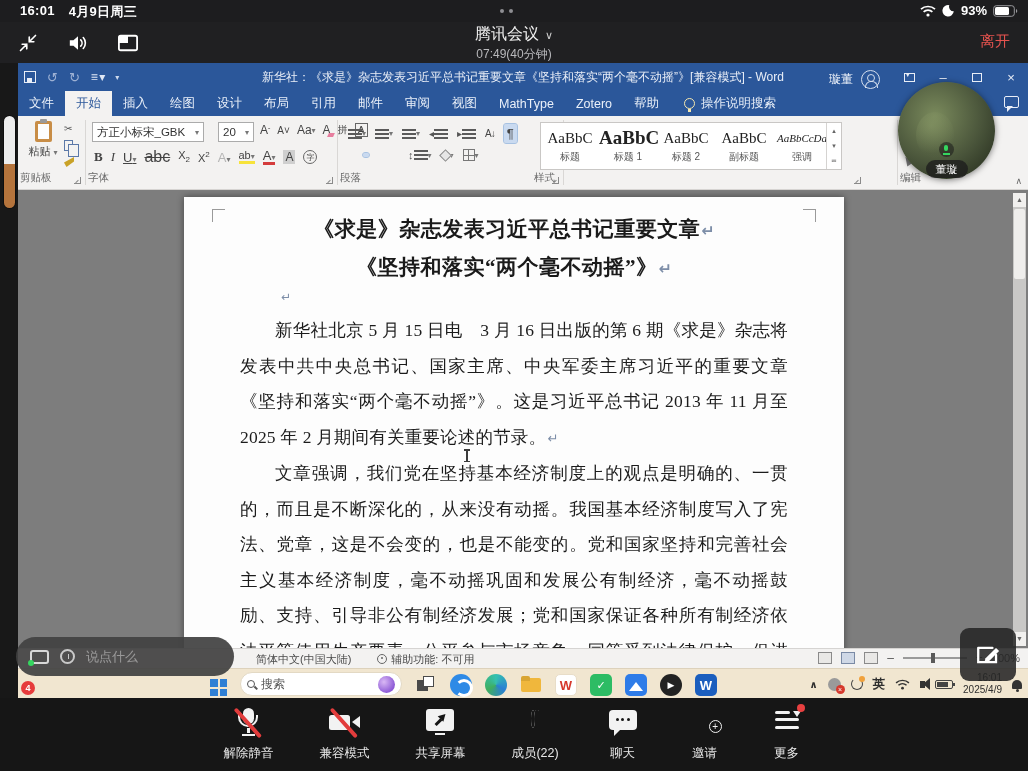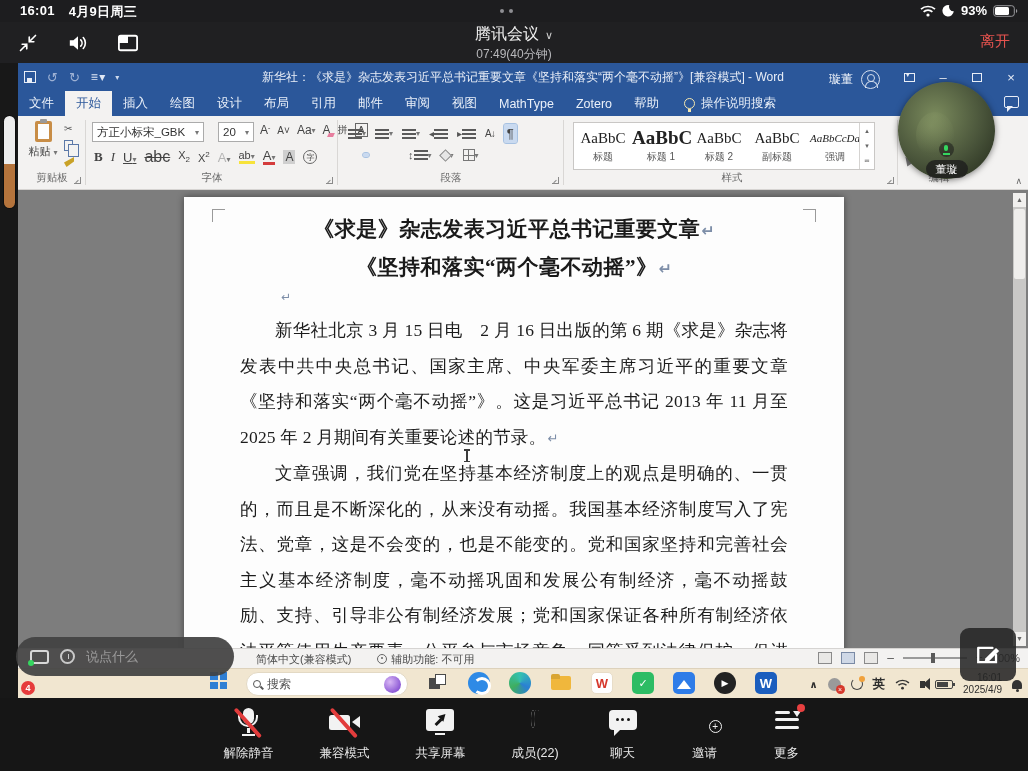--- a/index.html
+++ b/index.html
@@ -51,21 +51,21 @@
   .w-tab { padding:0 11px; display:flex; align-items:center; }
   .w-tab.active { background:#f3f2f1; color:#2b579a; }
   .tellme { display:flex; align-items:center; gap:6px; margin-left:14px; }
   .bulb { width:11px; height:11px; border:1.3px solid #f5e7ae; border-radius:50%; position:relative; }
   .bulb::after { content:""; position:absolute; left:2.5px; bottom:-4px; width:3px; height:3px; background:#f5e7ae; }
   .menu-comment { position:absolute; right:9px; top:5px; width:15px; height:12px; border:1.4px solid #e9eef7; border-radius:2px; }
   .menu-comment::after { content:""; position:absolute; left:2px; bottom:-5px; border:3px solid transparent; border-top-color:#e9eef7; border-left-color:#e9eef7; }
 
   
   .w-ribbon { position:absolute; left:0; top:53px; width:1010px; height:74px; background:#f3f2f1; border-bottom:1px solid #d6d4d2; color:#3b3b3b; }
-  .rg-label { position:absolute; bottom:3px; font-size:10.5px; color:#6a6a6a; width:100%; text-align:center; }
+  .rg-label { position:absolute; bottom:3px; font-size:10.5px; color:#6a6a6a; width:100%; text-align:left; }
   .launch { position:absolute; bottom:4px; right:3px; width:7px; height:7px; border-right:1px solid #8a8a8a; border-bottom:1px solid #8a8a8a; }
   .launch::after { content:""; position:absolute; right:1px; bottom:1px; width:4px; height:1px; background:#8a8a8a; transform:rotate(-45deg); }
   .rsep { position:absolute; top:4px; bottom:4px; width:1px; background:#d9d7d5; }
 
   .g-clip { position:absolute; left:2px; top:2px; width:64px; height:70px; }
   .paste-big { position:absolute; left:6px; top:3px; width:34px; text-align:center; font-size:11px; color:#444; }
   .clipboard-ic { width:17px; height:21px; background:#c88d46; border-radius:2px; margin:0 auto 2px; position:relative; }
   .clipboard-ic::before { content:""; position:absolute; left:3px; top:3px; width:11px; height:15px; background:#fdfdfd; }
   .clipboard-ic::after { content:""; position:absolute; left:5px; top:-2px; width:7px; height:4px; background:#9a9a9a; border-radius:1px; }
   .clip-small { position:absolute; left:44px; top:5px; display:flex; flex-direction:column; gap:6px; font-size:10px; color:#555; }
@@ -103,21 +103,21 @@
   .bars4 { width:14px; height:12px; background:linear-gradient(#5a5a5a 0 1.5px,transparent 1.5px 3.5px,#5a5a5a 3.5px 5px,transparent 5px 7px,#5a5a5a 7px 8.5px,transparent 8.5px 10.5px,#5a5a5a 10.5px 12px); }
   .chip { padding:2px 3px; border-radius:2px; }
   .chip.on { background:#c9daf0; outline:1px solid #a7c2e2; }
   .pilcrow { font-size:13px; color:#444; }
   .sort-ic { font-size:10px; color:#444; letter-spacing:-1px; }
   .fillsq { width:9px; height:9px; background:#e6e6e6; border:1px solid #8a8a8a; transform:rotate(45deg); }
   .bordersq { width:12px; height:12px; border:1px solid #777; background:
      linear-gradient(#777,#777) 50% 0/1px 100% no-repeat,
      linear-gradient(#777,#777) 0 50%/100% 1px no-repeat; }
 
-  .g-sty { position:absolute; left:549px; top:2px; width:330px; height:70px; }
+  .g-sty { position:absolute; left:516px; top:2px; width:330px; height:70px; }
   .sty-box { position:absolute; left:6px; top:4px; width:302px; height:48px; background:#fff; border:1px solid #c9c7c5; display:flex; }
   .sty-item { width:58px; text-align:center; padding-top:5px; }
   .sty-prev { font-family:"Liberation Serif",serif; font-size:15px; color:#222; line-height:20px; white-space:nowrap; }
   .sty-item.h1 .sty-prev { font-weight:bold; font-size:19px; }
   .sty-item.em .sty-prev { font-style:italic; font-size:11px; }
   .sty-name { font-size:10px; color:#555; margin-top:2px; white-space:nowrap; }
   .sty-scroll { position:absolute; right:0; top:0; bottom:0; width:15px; border-left:1px solid #d5d3d1; display:flex; flex-direction:column; align-items:center; justify-content:space-around; font-size:7px; color:#666; }
 
   .g-edit { position:absolute; left:882px; top:2px; width:78px; height:70px; font-size:11.5px; color:#3b3b3b; }
   .ed-row { display:flex; align-items:center; gap:5px; height:17px; padding-left:4px; }
@@ -153,21 +153,21 @@
   .acc-ic::after { content:""; position:absolute; left:3px; top:2px; width:2px; height:2px; background:#666; border-radius:50%; }
   .ws-right { position:absolute; right:8px; top:2px; display:flex; gap:9px; align-items:center; }
   .view-ic { width:14px; height:12px; border:1px solid #8a8a8a; background:#e9e8e6; }
   .view-ic.on { background:#cfd8e6; border-color:#7a8aa5; }
   .zoom-track { width:64px; height:2px; background:#9a9a9a; position:relative; }
   .zoom-thumb { position:absolute; left:28px; top:-4px; width:4px; height:10px; background:#5a5a5a; }
   .zoom-pm { font-size:12px; color:#555; }
 
   
   .w-task { position:absolute; left:0; top:605px; width:1010px; height:30px; background:#f1e6d0; border-top:1px solid #ddd2bc; }
-  .tb-center { position:absolute; left:192px; top:3px; display:flex; gap:19px; align-items:flex-start; }
+  .tb-center { position:absolute; left:192px; top:3px; display:flex; gap:13px; align-items:flex-end; }
   .win-start { width:17px; height:17px; position:relative; }
   .win-start i { position:absolute; width:7.5px; height:7.5px; background:#2f7fd4; }
   .win-start i:nth-child(2){ left:9.5px; } .win-start i:nth-child(3){ top:9.5px; } .win-start i:nth-child(4){ left:9.5px; top:9.5px; }
   .search-pill { width:162px; height:24px; background:#fff; border:1px solid #e3d9c4; border-radius:12px; display:flex; align-items:center; padding:0 6px; gap:6px; font-size:12px; color:#555; }
   .mag-d { width:8px; height:8px; border:1.5px solid #555; border-radius:50%; position:relative; flex:none; }
   .mag-d::after { content:""; position:absolute; left:6px; top:6px; width:4px; height:1.5px; background:#555; transform:rotate(45deg); }
   .unicorn { margin-left:auto; width:17px; height:17px; border-radius:50%; background:radial-gradient(circle at 35% 35%, #d9b8f5, #8e5bd6 70%); }
   .app { width:22px; height:22px; border-radius:5px; display:flex; align-items:center; justify-content:center; font-size:13px; font-weight:bold; color:#fff; }
   .a-tv { background:transparent; position:relative; }
   .a-tv i { position:absolute; width:11px; height:11px; }
@@ -501,35 +501,35 @@
       <span class="ribbon-collapse">∧</span>
     </div>
 
     <div class="w-doc">
       <div class="page">
         <span class="crop cropTL"></span>
         <span class="crop cropTR"></span>
         <div class="doc-h"><span>《求是》杂志发表习近平总书记重要文章</span><span class="pmark">↵</span></div>
         <div class="doc-h"><span>《坚持和落实“两个毫不动摇”》</span><span class="pmark">↵</span></div>
         <div class="doc-empty"><span class="pmark">↵</span></div>
-        <p class="doc-p"><span>新华社北京 3 月 15 日电　2 月 16 日出版的第 6 期《求是》杂志将发表中共中央总书记、国家主席、中央军委主席习近平的重要文章《坚持和落实“两个毫不动摇”》。这是习近平总书记 2013 年 11 月至 2025 年 2 月期间有关重要论述的节录。</span><span class="pmark">↵</span></p>
+        <p class="doc-p"><span>新华社北京 5 月 15 日电　3 月 16 日出版的第 6 期《求是》杂志将发表中共中央总书记、国家主席、中央军委主席习近平的重要文章《坚持和落实“两个毫不动摇”》。这是习近平总书记 2013 年 11 月至 2025 年 2 月期间有关重要论述的节录。</span><span class="pmark">↵</span></p>
         <p class="doc-p"><span>文章强调，我们党在坚持基本经济制度上的观点是明确的、一贯的，而且是不断深化的，从来没有动摇。我国基本经济制度写入了宪法、党章，这是不会变的，也是不能变的。党和国家坚持和完善社会主义基本经济制度，毫不动摇巩固和发展公有制经济，毫不动摇鼓励、支持、引导非公有制经济发展；党和国家保证各种所有制经济依法平等使用生产要素、公平参与市场竞争、同等受到法律保护，促进各种所有制经济优势互补、共同发展，促进非公有制经济健康发展和非公有制经济人士健康成长。</span></p>
 
         <span class="ibeam"></span>
       </div>
       <div class="vscroll">
         <span class="vs-btn vs-up">▲</span>
         <span class="vs-thumb"></span>
         <span class="vs-btn vs-dn">▼</span>
       </div>
     </div>
 
     <div class="w-status">
       <div class="ws-left">
-        <span><span>简体中文(兼容模式)</span></span>
+        <span><span>简体中文(中国大陆)</span></span>
         <span><span class="acc-ic"></span><span>辅助功能: 不可用</span></span>
       </div>
       <div class="ws-right">
         <span class="view-ic"></span>
         <span class="view-ic on"></span>
         <span class="view-ic"></span>
         <span class="zoom-pm">–</span>
         <span class="zoom-track">
             <span class="zoom-thumb"></span>
           </span>

